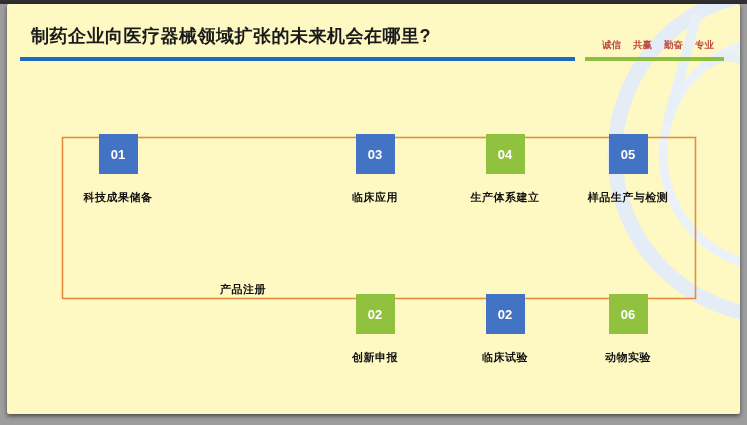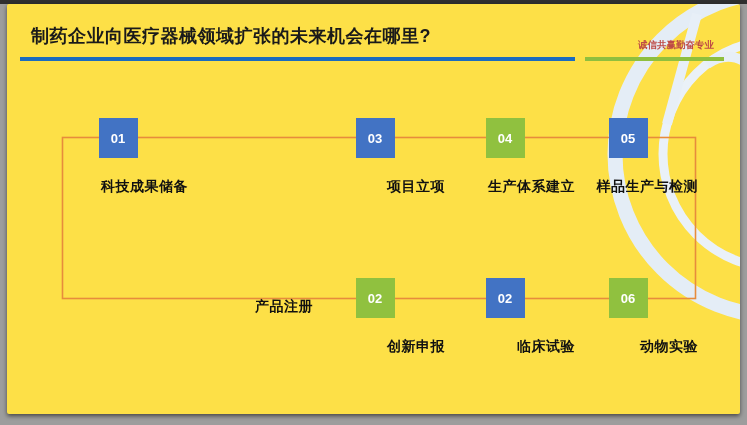--- a/index.html
+++ b/index.html
@@ -1,44 +1,44 @@
 <!DOCTYPE html>
 <html style="--box-blue: #4273c4; --box-green: #90c13f; --bar-blue: #1b6cc0; --bar-green: #8fbf3e; --connector: #e78c3c; --slogan-red: #be4a46;"><head>
 <meta charset="utf-8">
 <style>
   html,body{margin:0;padding:0;}
   body{font-family:"Liberation Sans","DejaVu Sans",sans-serif;}
   .frame{position:relative;width:747px;height:425px;background:#9d9d9d;overflow:hidden;}
   .topstrip{position:absolute;top:0;left:0;right:0;height:4px;background:#2f2f2f;}
-  .slide{position:absolute;left:7px;top:4px;width:733px;height:410px;background:#fde047;
+  .slide{position:absolute;left:7px;top:4px;width:733px;height:410px;background:#fef9c3;
          border-radius:2px;box-shadow:0 2px 4px rgba(0,0,0,.55);overflow:hidden;}
 
   
   .watermark{position:absolute;top:0;left:0;width:733px;height:410px;pointer-events:none;}
 
   
   .title{position:absolute;left:24px;top:20px;font-size:18px;font-weight:bold;color:#1a1a1a;
          letter-spacing:0.5px;white-space:nowrap;}
   .slogan{position:absolute;top:35px;right:26px;font-size:9.5px;font-weight:bold;
-          color:var(--slogan-red,#be4a46);display:flex;}
+          color:var(--slogan-red,#be4a46);display:flex;gap:12px;}
   .bar-blue{position:absolute;left:13px;top:53px;width:555px;height:4px;background:var(--bar-blue,#1b6cc0);}
   .bar-green{position:absolute;left:578px;top:53px;width:139px;height:4px;background:var(--bar-green,#8fbf3e);}
 
   
   .connector{position:absolute;top:0;left:0;width:733px;height:410px;pointer-events:none;}
 
   
   .step{position:absolute;width:140px;text-align:center;}
   .step.t{top:114px;}
   .step.b{top:274px;}
   .c1{left:41px;} .c2{left:166px;} .c3{left:298px;} .c4{left:428px;} .c5{left:551px;}
-  .numbox{width:39px;height:40px;margin:0 auto;display:flex;align-items:center;justify-content:center;
+  .numbox{width:39px;height:40px;margin:16px auto;display:flex;align-items:center;justify-content:center;
           color:#ffffff;font-size:13px;font-weight:bold;}
-  .steplabel{margin-top:20px;font-size:14px;font-weight:bold;color:#111111;white-space:nowrap;
-             letter-spacing:0.5px;text-align:right;}
+  .steplabel{margin-top:4px;font-size:11px;font-weight:bold;color:#111111;white-space:nowrap;
+             letter-spacing:0.5px;}
 </style>
 </head>
 <body>
 
 <div class="frame">
   <div class="topstrip"></div>
 
   <div class="slide">
 
     <svg class="watermark" viewBox="0 0 733 410">
@@ -62,21 +62,21 @@
     <svg class="connector" viewBox="0 0 733 410">
       <rect x="55.5" y="133.5" width="633" height="161" fill="none" stroke="var(--connector,#e78c3c)" stroke-width="1.6"></rect>
     </svg>
 
     <div class="step t c1">
       <div class="numbox" style="background: rgb(66, 115, 196);">01</div>
       <div class="steplabel">科技成果储备</div>
     </div>
     <div class="step t c3">
       <div class="numbox" style="background: rgb(66, 115, 196);">03</div>
-      <div class="steplabel">项目立项</div>
+      <div class="steplabel">临床应用</div>
     </div>
     <div class="step t c4">
       <div class="numbox" style="background: rgb(144, 193, 63);">04</div>
       <div class="steplabel">生产体系建立</div>
     </div>
     <div class="step t c5">
       <div class="numbox" style="background: rgb(66, 115, 196);">05</div>
       <div class="steplabel">样品生产与检测</div>
     </div>
 

